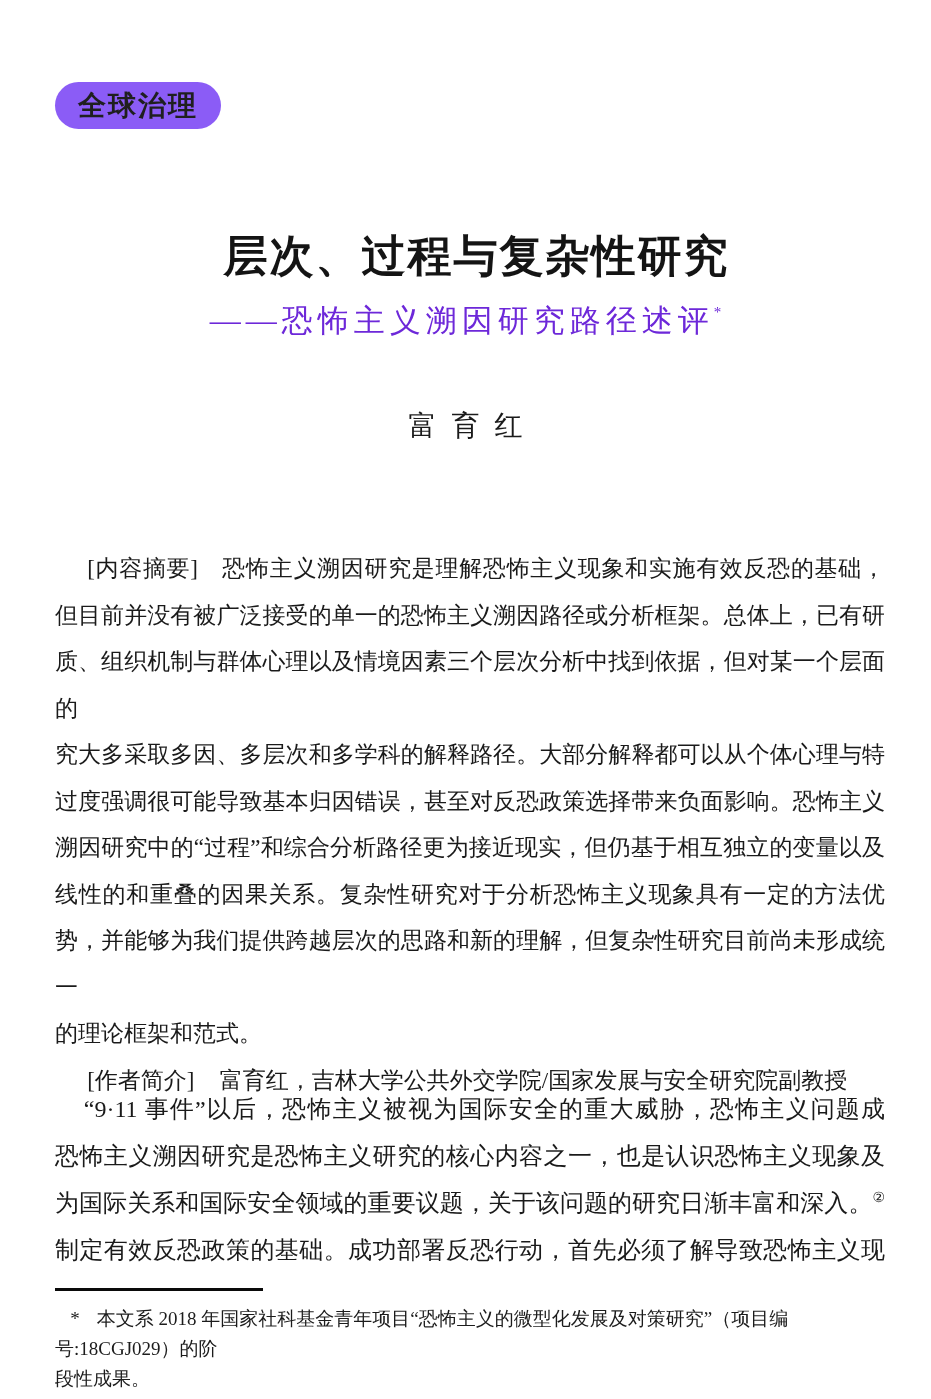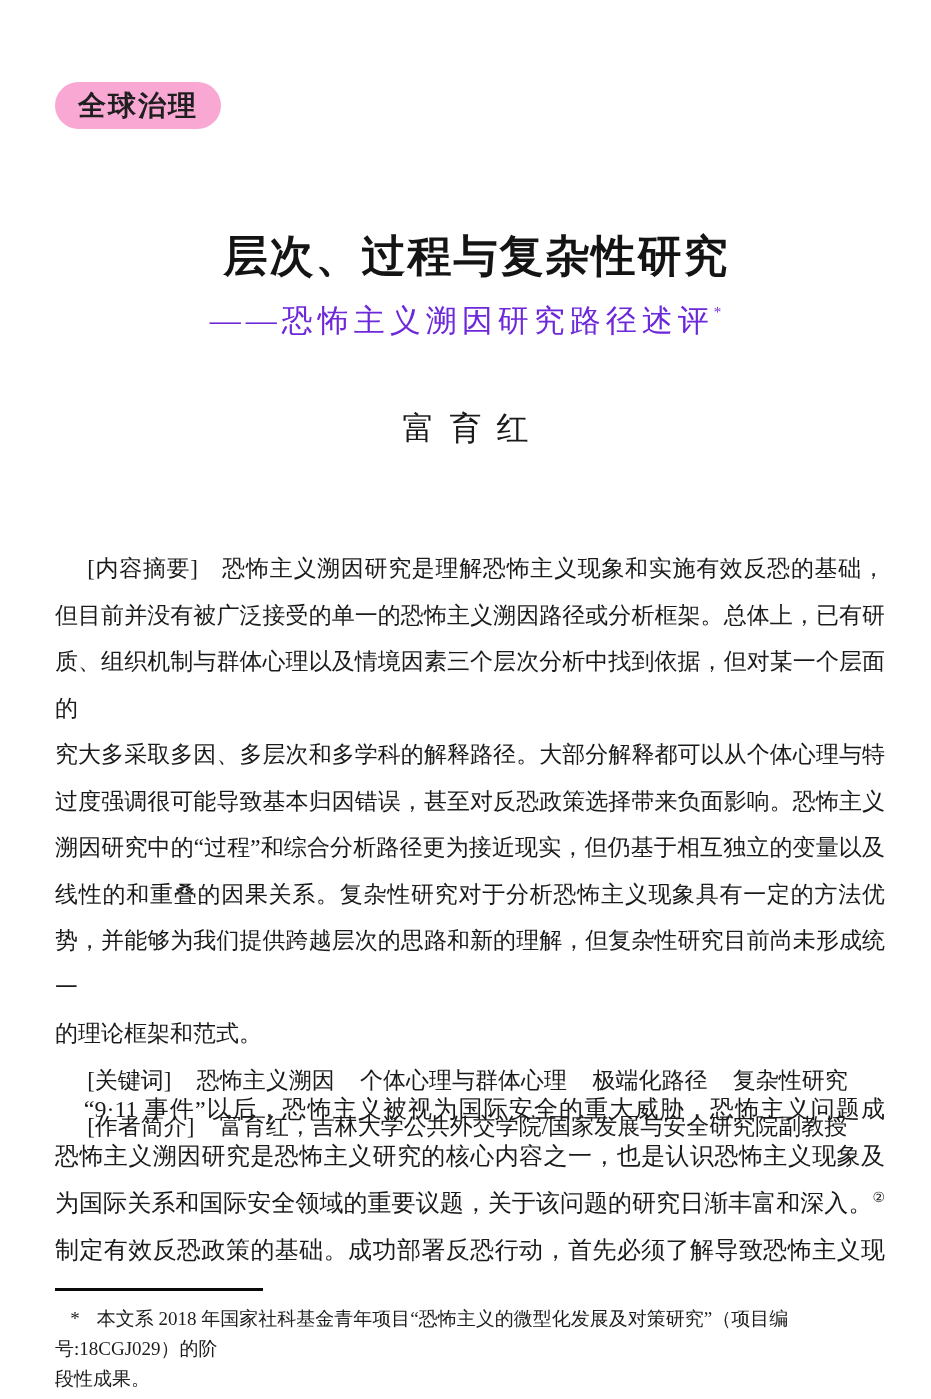--- a/index.html
+++ b/index.html
@@ -9,21 +9,21 @@
     color: #1a1a1a;
     font-family: "Liberation Serif", "DejaVu Serif", serif;
     position: relative;
     overflow: hidden;
   }
   .page { position: absolute; inset: 0; }
 
   .pill {
     position: absolute; left: 55px; top: 82px;
     height: 47px; padding: 0 23px;
-    background: #f9a8d4; border-radius: 24px;
+    background: #8b5cf6; border-radius: 24px;
     display: flex; align-items: center; justify-content: center;
     font-family: "Liberation Sans", "DejaVu Sans", sans-serif;
     font-size: 28px; font-weight: 600; color: #1f1f1f;
     letter-spacing: 2px;
   }
 
   .title {
     position: absolute; top: 216px; left: 0; width: 100%;
     margin: 11px; text-align: center;
     font-size: 44px; font-weight: 700; letter-spacing: 2px;
@@ -33,21 +33,21 @@
   .subtitle {
     position: absolute; top: 300px; left: 0; width: 100%;
     text-align: center;
     font-size: 31px; letter-spacing: 5px; color: #6d28d9;
   }
   .subtitle sup { font-size: 15px; letter-spacing: 0; vertical-align: 14px; }
 
   .author {
     position: absolute; top: 407px; left: 0; width: 100%;
     text-align: center;
-    font-size: 32px; letter-spacing: 15px; text-indent: 15px;
+    font-size: 28px; letter-spacing: 15px; text-indent: 15px;
     color: #1a1a1a;
   }
 
   .abstract {
     position: absolute; left: 55px; top: 546px; width: 830px;
     font-size: 23px; line-height: 46.5px;
   }
   .body-text {
     position: absolute; left: 55px; top: 1086px; width: 830px;
     font-size: 24px; line-height: 47px;
@@ -93,21 +93,20 @@
     <div class="line j indent">[内容摘要]　恐怖主义溯因研究是理解恐怖主义现象和实施有效反恐的基础，</div>
     <div class="line j">但目前并没有被广泛接受的单一的恐怖主义溯因路径或分析框架。总体上，已有研</div>
     <div class="line j">质、组织机制与群体心理以及情境因素三个层次分析中找到依据，但对某一个层面的</div>
     <div class="line j">究大多采取多因、多层次和多学科的解释路径。大部分解释都可以从个体心理与特</div>
     <div class="line j">过度强调很可能导致基本归因错误，甚至对反恐政策选择带来负面影响。恐怖主义</div>
     <div class="line j">溯因研究中的“过程”和综合分析路径更为接近现实，但仍基于相互独立的变量以及</div>
     <div class="line j">线性的和重叠的因果关系。复杂性研究对于分析恐怖主义现象具有一定的方法优</div>
     <div class="line j">势，并能够为我们提供跨越层次的思路和新的理解，但复杂性研究目前尚未形成统一</div>
     <div class="line">的理论框架和范式。</div>
 
-    <div class="line indent"><span>[关键词]</span><span class="kw-term">恐怖主义溯因</span><span class="kw-term">个体心理与群体心理</span><span class="kw-term">极端化路径</span><span class="kw-term">复杂性研究</span></div>
 
     <div class="line indent"><span>[作者简介]</span><span class="label-gap">富育红，吉林大学公共外交学院/国家发展与安全研究院副教授</span></div>
   </section>
 
   <section class="body-text">
     <div class="line j indent-sm">“9·11 事件”以后，恐怖主义被视为国际安全的重大威胁，恐怖主义问题成</div>
     <div class="line j">恐怖主义溯因研究是恐怖主义研究的核心内容之一，也是认识恐怖主义现象及</div>
     <div class="line j"><span>为国际关系和国际安全领域的重要议题，关于该问题的研究日渐丰富和深入。</span><sup class="note-sup">②</sup></div>
     <div class="line j">制定有效反恐政策的基础。成功部署反恐行动，首先必须了解导致恐怖主义现</div>
   </section>

